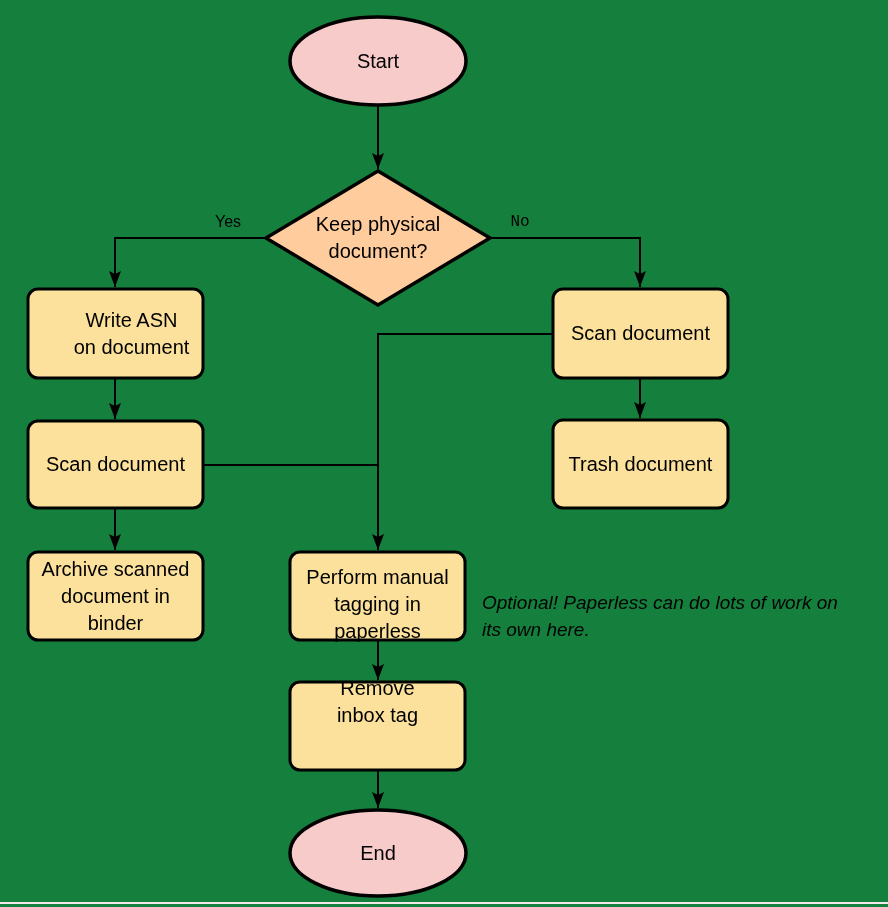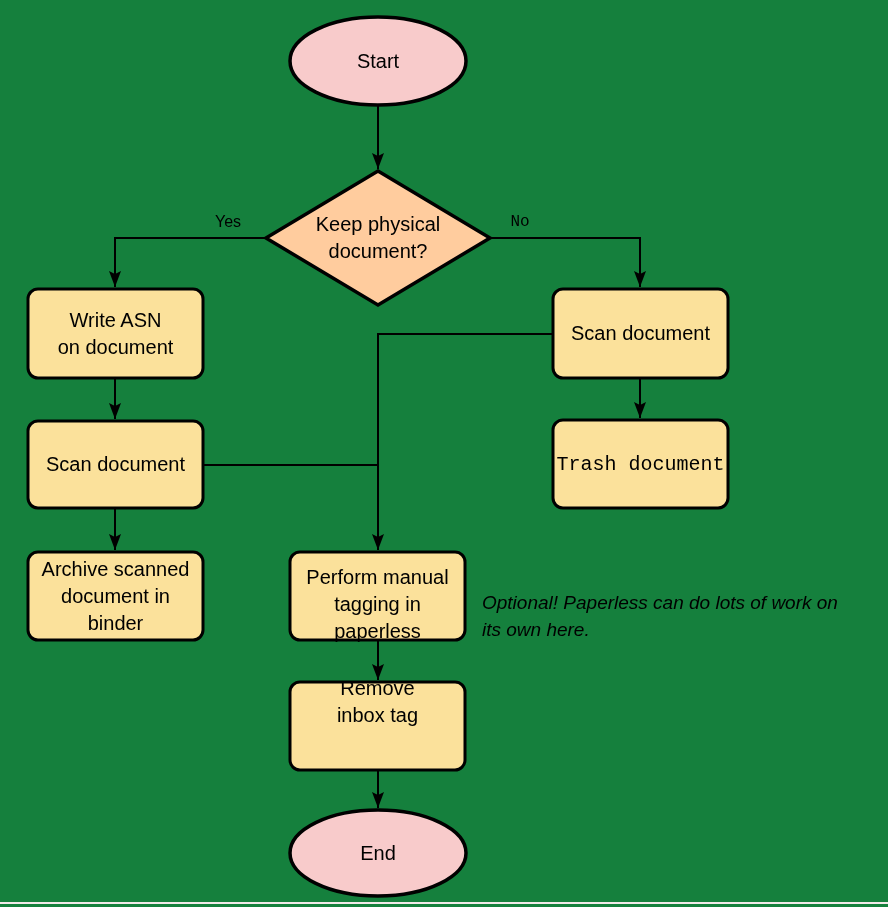--- a/index.html
+++ b/index.html
@@ -78,28 +78,28 @@
     <rect class="shape rect" x="553" y="289" width="175" height="89" rx="10" ry="10" fill="#FBE19B"></rect>
     <rect class="shape rect" x="553" y="420" width="175" height="88" rx="10" ry="10" fill="#FBE19B"></rect>
     <rect class="shape rect" x="290" y="552" width="175" height="88" rx="10" ry="10" fill="#FBE19B"></rect>
     <rect class="shape rect" x="290" y="682" width="175" height="88" rx="10" ry="10" fill="#FBE19B"></rect>
     <ellipse class="shape big" cx="378" cy="853" rx="88" ry="43" fill="#F8CBCB"></ellipse>
   </svg>
 
   <div class="lbl" style="left:290px; top:17px; width:176px; height:88px;">Start</div>
   <div class="lbl" style="left:266px; top:171px; width:224px; height:134px;">Keep physical
 document?</div>
-  <div class="lbl" style="left:28px; top:289px; width:175px; height:89px;">Write ASN
+  <div class="lbl" style="left:28px; top:289px; width:175px; height:89px;padding-left:16px;">Write ASN
 on document</div>
   <div class="lbl" style="left:28px; top:421px; width:175px; height:87px;">Scan document</div>
   <div class="lbl" style="left:28px; top:552px; width:175px; height:88px;">Archive scanned
 document in
 binder</div>
   <div class="lbl" style="left:553px; top:289px; width:175px; height:89px;">Scan document</div>
-  <div class="lbl" style="left:553px; top:420px; width:175px; height:88px;font-family:Liberation Mono, monospace;">Trash document</div>
+  <div class="lbl" style="left:553px; top:420px; width:175px; height:88px;">Trash document</div>
   <div class="lbl" style="left:290px; top:552px; width:175px; height:88px;margin-top:8px;">Perform manual
 tagging in
 paperless</div>
   <div class="lbl" style="left:290px; top:658px; width:175px; height:88px;">Remove
 inbox tag</div>
   <div class="lbl" style="left:290px; top:810px; width:176px; height:86px;">End</div>
 
   <div class="lbl edge-lbl" style="left:198px; top:209px; width:60px; height:26px;">Yes</div>
   <div class="lbl edge-lbl" style="left:490px; top:209px; width:60px; height:26px;font-family:Liberation Mono, monospace;">No</div>
 

